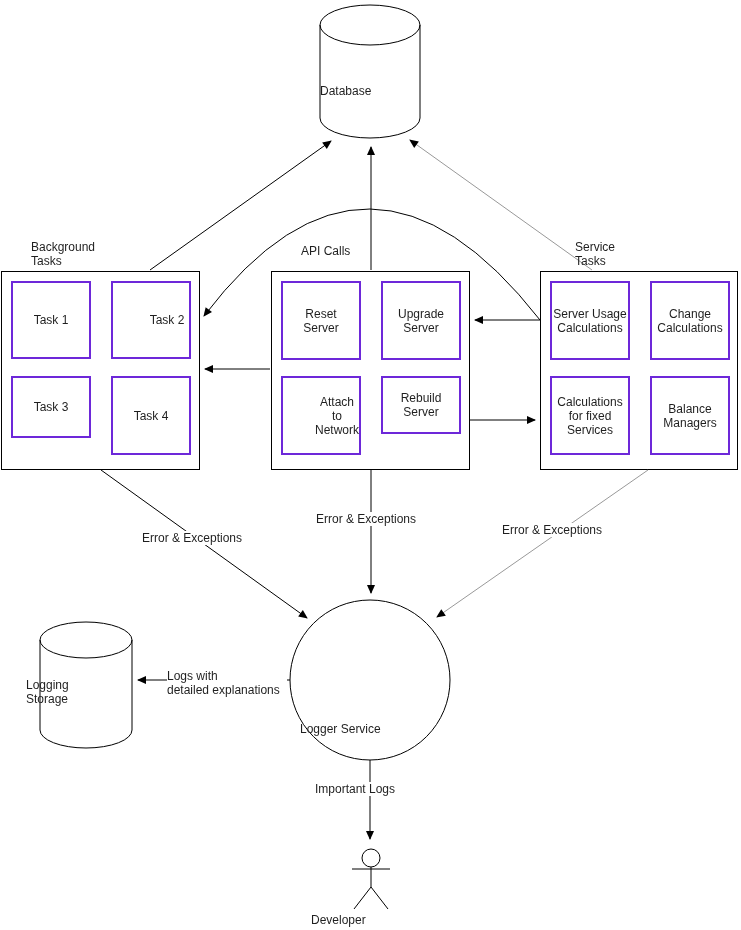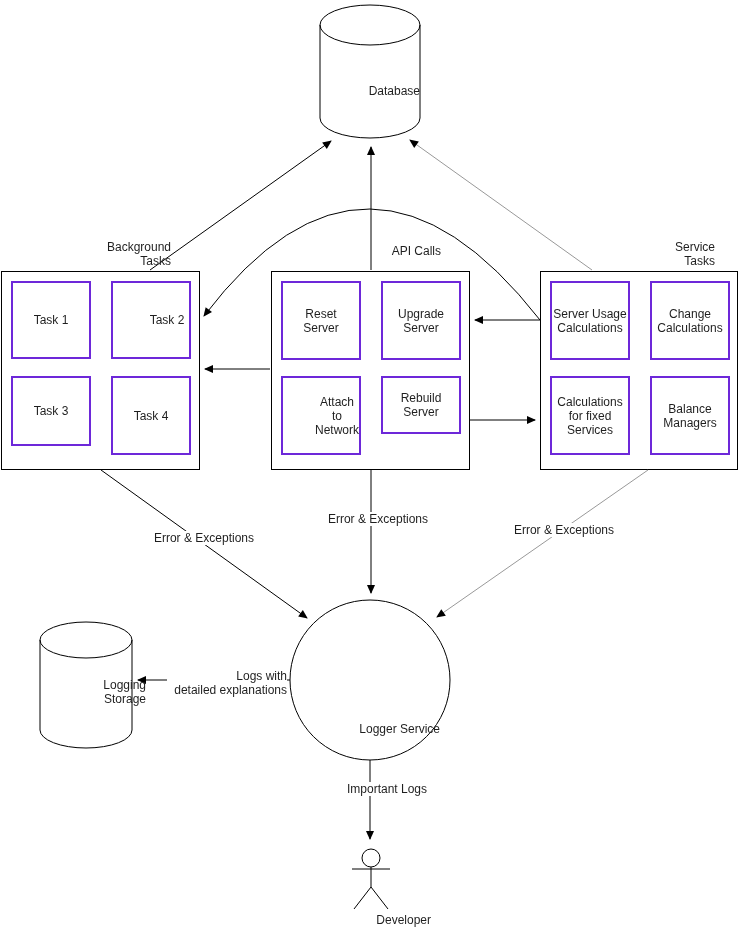--- a/index.html
+++ b/index.html
@@ -28,39 +28,39 @@
     display: flex;
     align-items: center;
     justify-content: center;
     text-align: center;
     white-space: pre-line;
     line-height: 14px;
     z-index: 1;
   }
   .lbl {
     position: absolute;
-    text-align: right;
+    text-align: left;
     white-space: pre-line;
     line-height: 14px;
     z-index: 3;
   }
   .lbl.whitebg { background: #ffffff; }
 </style>
 </head>
 <body>
 
 <div class="canvas">
 
   <div class="group-box" style="left:1px; top:271px; width:199px; height:199px;"></div>
   <div class="group-box" style="left:271px; top:271px; width:199px; height:199px;"></div>
   <div class="group-box" style="left:540px; top:271px; width:198px; height:199px;"></div>
 
   <div class="cell" style="left:11px; top:281px; width:80px; height:78px;">Task 1</div>
   <div class="cell" style="left:111px; top:281px; width:80px; height:78px;padding-left:32px;">Task 2</div>
-  <div class="cell" style="left:11px; top:376px; width:80px; height:70px;">Task 3</div>
+  <div class="cell" style="left:11px; top:376px; width:80px; height:62px;">Task 3</div>
   <div class="cell" style="left:111px; top:376px; width:80px; height:79px;">Task 4</div>
 
   <div class="cell" style="left:281px; top:281px; width:80px; height:79px;">Reset
 Server</div>
   <div class="cell" style="left:381px; top:281px; width:80px; height:79px;">Upgrade
 Server</div>
   <div class="cell" style="left:281px; top:376px; width:80px; height:79px;padding-left:32px;">Attach to
 Network</div>
   <div class="cell" style="left:381px; top:376px; width:80px; height:58px;">Rebuild
 Server</div>

